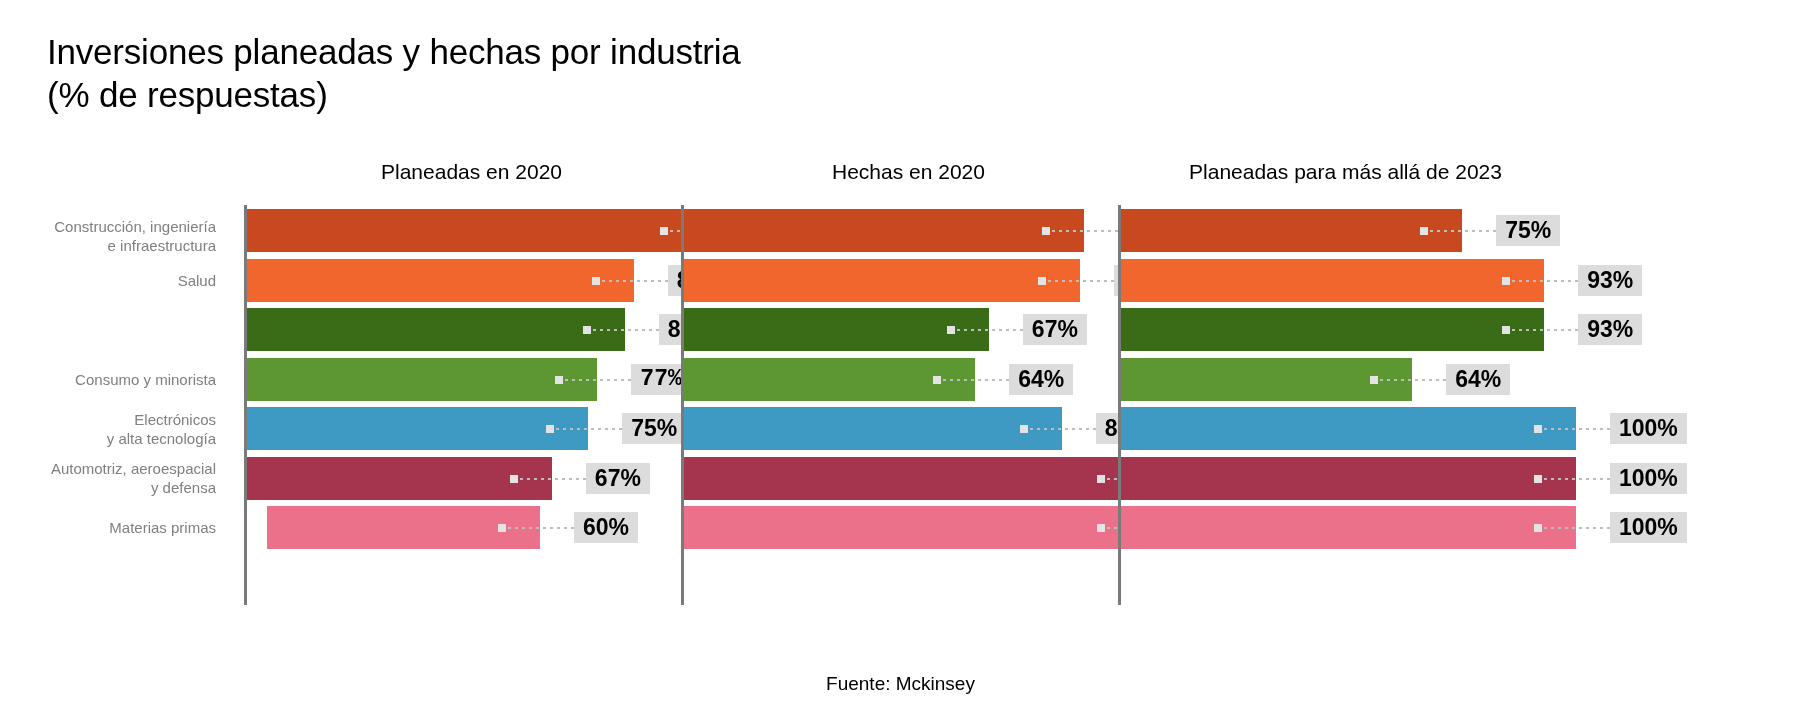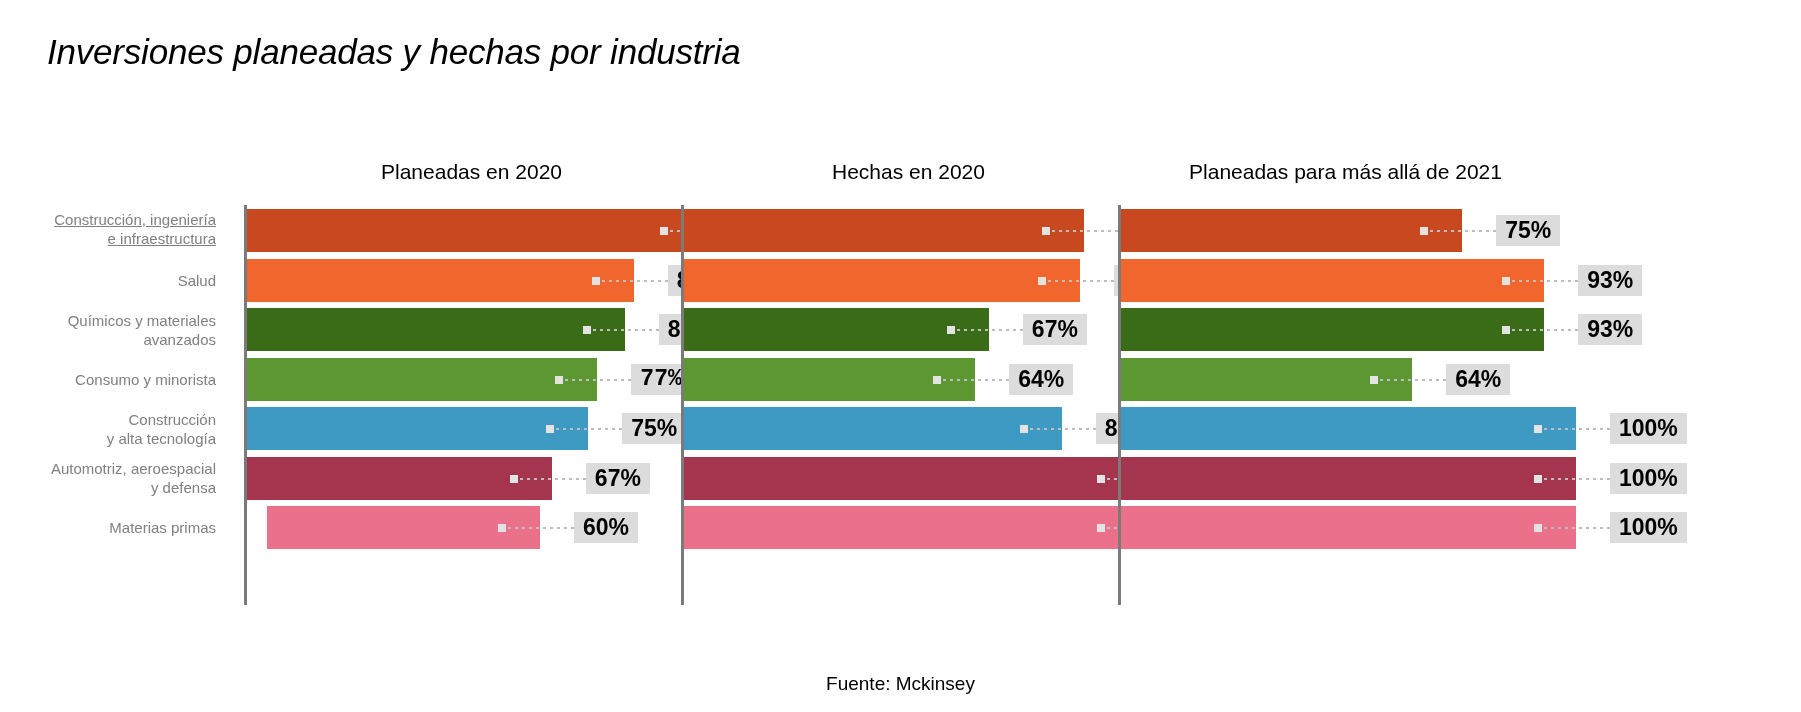--- a/index.html
+++ b/index.html
@@ -15,21 +15,20 @@
     overflow: hidden;
     position: relative;
   }
 
   
   #title-block {
     position: absolute;
     left: 47px;
     top: 30px;
     width: 1200px;
-    font-style: italic;
   }
   .title-line {
     font-size: 35px;
     font-weight: 400;
     line-height: 43px;
     color: #000000;
     letter-spacing: -0.2px;
     white-space: nowrap;
   }
 
@@ -142,39 +141,36 @@
     font-size: 19px;
     color: #000000;
   }
   #source .src-text { display: inline-block; }
 </style>
 </head>
 <body>
 
 <div id="title-block">
   <div class="title-line">Inversiones planeadas y hechas por industria</div>
+  <div class="title-line">(% de respuestas)</div>
 </div>
 
 <div id="cat-labels">
-    <div class="cat-label" style="top: 5px; text-decoration: underline;">
+    <div class="cat-label" style="top: 12px;">
       <div>Construcción, ingeniería</div>
       <div>e infraestructura</div>
     </div>
     <div class="cat-label" style="top: 65.5px;">
       <div>Salud</div>
     </div>
-    <div class="cat-label" style="top: 105.5px;">
-      <div>Químicos y materiales</div>
-      <div>avanzados</div>
-    </div>
     <div class="cat-label" style="top: 164.5px;">
       <div>Consumo y minorista</div>
     </div>
     <div class="cat-label" style="top: 204.5px;">
-      <div>Construcción</div>
+      <div>Electrónicos</div>
       <div>y alta tecnología</div>
     </div>
     <div class="cat-label" style="top: 254px;">
       <div>Automotriz, aeroespacial</div>
       <div>y defensa</div>
     </div>
     <div class="cat-label" style="top: 313px;">
       <div>Materias primas</div>
     </div>
   </div>
@@ -270,21 +266,21 @@
         </div>
         <div class="row" style="top: 301px;">
           <div class="bar" style="width: 455px; background: rgb(234, 113, 137);"></div>
           <div class="marker" style="left: 413px;"></div>
           <div class="leader" style="left: 423px; width: 66px;"></div>
           <div class="value-box" style="left: 489px;">100%</div>
         </div>
       </div>
     </div>
     <div class="panel" style="left: 1102px; width: 685px;">
-      <div class="panel-title" style="width: 455px;">Planeadas para más allá de 2021</div>
+      <div class="panel-title" style="width: 455px;">Planeadas para más allá de 2023</div>
       <div class="plot">
         <div class="axis-line"></div>
         <div class="row" style="top: 4px;">
           <div class="bar" style="width: 341.25px; background: rgb(200, 73, 31);"></div>
           <div class="marker" style="left: 299.25px;"></div>
           <div class="leader" style="left: 309.25px; width: 66px;"></div>
           <div class="value-box" style="left: 375.25px;">75%</div>
         </div>
         <div class="row" style="top: 53.5px;">
           <div class="bar" style="width: 423.15px; background: rgb(240, 102, 45);"></div>

